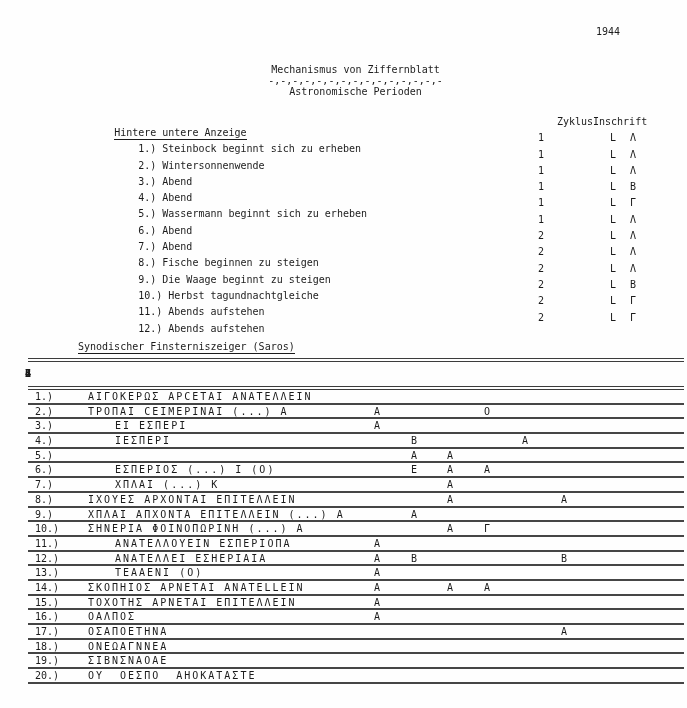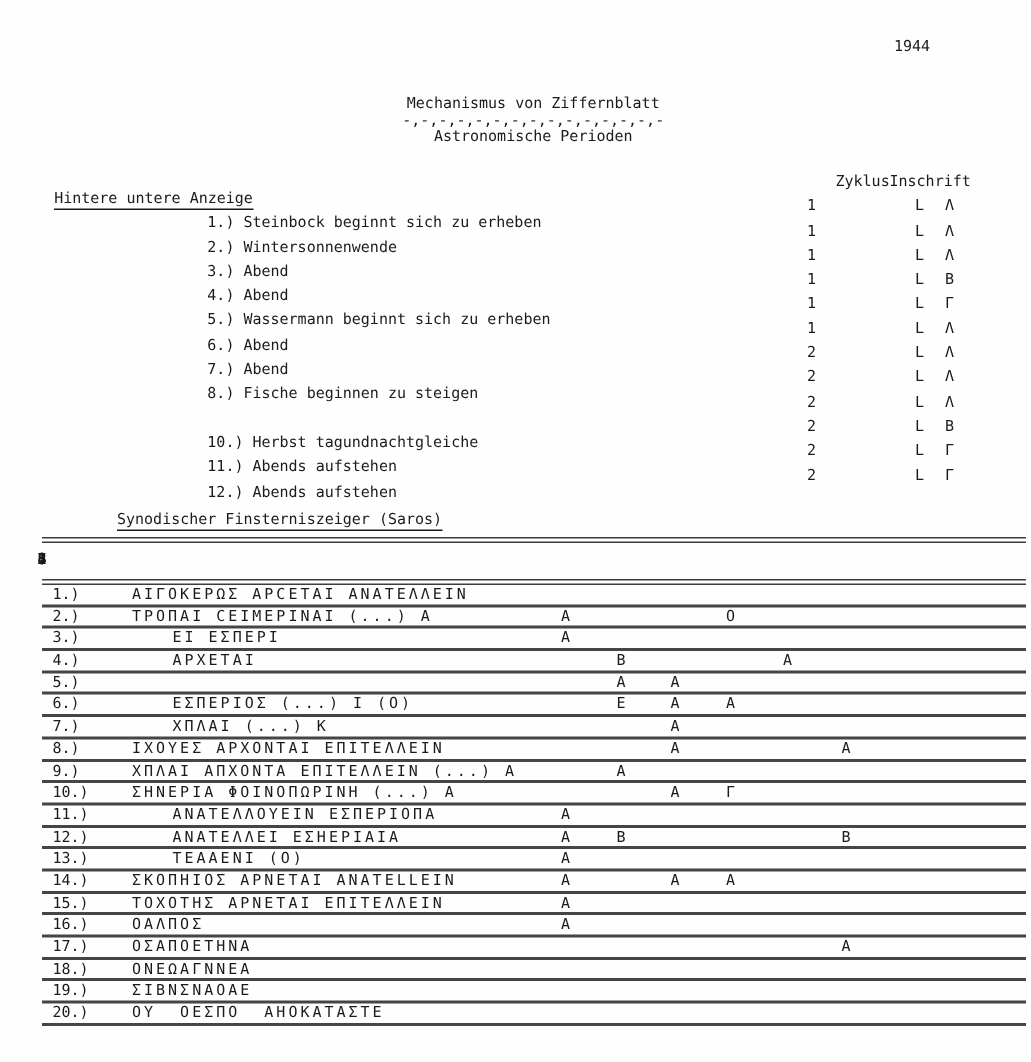--- a/index.html
+++ b/index.html
@@ -9,21 +9,21 @@
     font-size:10px;color:#1b1b1b;overflow:hidden;
   }
   .abs{position:absolute;white-space:pre;}
   
   .year{left:596px;top:26px;}
   .title-block{position:absolute;left:12px;top:64px;width:687px;text-align:center;line-height:11px;}
   .title-underline-row{letter-spacing:0px;}
   
   .periods{position:absolute;left:0;top:116px;width:687px;}
   .p-line{position:relative;height:16.3px;white-space:pre;}
-  .p-heading{border-bottom:1px solid #1b1b1b;padding-bottom:1px;display:inline-block;}
+  .p-heading{margin-left:78px;border-bottom:1px solid #1b1b1b;padding-bottom:1px;display:inline-block;}
   .col-zyklus{position:absolute;left:522px;top:0;margin-left:35px;}
   .col-inschrift{position:absolute;left:593px;top:0;}
   .p-desc{margin-left:78px;}
   .p-num{}
   .p-text{margin-left:6px;}
   .p-zyklus{position:absolute;left:533px;top:0;width:16px;text-align:center;}
   .p-inschrift{position:absolute;left:610px;top:0;letter-spacing:4px;white-space:pre;}
   
   .saros-heading{left:78px;top:341px;border-bottom:1px solid #1b1b1b;padding-bottom:1px;text-align:right;}
   
@@ -101,20 +101,21 @@
           <span class="p-inschrift">L Λ</span>
         </div>
 
         <div class="p-line">
           <span class="p-desc"><span class="p-num">8.)</span><span class="p-text">Fische beginnen zu steigen</span></span>
           <span class="p-zyklus">2</span>
           <span class="p-inschrift">L Λ</span>
         </div>
 
         <div class="p-line">
+          <span class="p-desc"><span class="p-num">9.)</span><span class="p-text">Die Waage beginnt zu steigen</span></span>
           <span class="p-zyklus">2</span>
           <span class="p-inschrift">L Λ</span>
         </div>
 
         <div class="p-line">
           <span class="p-desc"><span class="p-num">10.)</span><span class="p-text">Herbst tagundnachtgleiche</span></span>
           <span class="p-zyklus">2</span>
           <span class="p-inschrift">L B</span>
         </div>
 
@@ -189,21 +190,21 @@
           <span class="cell c2"></span>
           <span class="cell c3"></span>
           <span class="cell c4"></span>
           <span class="cell c5"></span>
           <span class="cell c6"></span>
           <span class="cell c7"></span>
         </div>
 
         <div class="trow indent1">
           <span class="num">4.)</span>
-          <span class="label">ΑΡΧΕΤΑΙ</span>
+          <span class="label">ΙΕΣΠΕΡΙ</span>
           <span class="cell c0"></span>
           <span class="cell c1">B</span>
           <span class="cell c2"></span>
           <span class="cell c3"></span>
           <span class="cell c4">A</span>
           <span class="cell c5"></span>
           <span class="cell c6"></span>
           <span class="cell c7"></span>
         </div>
 

